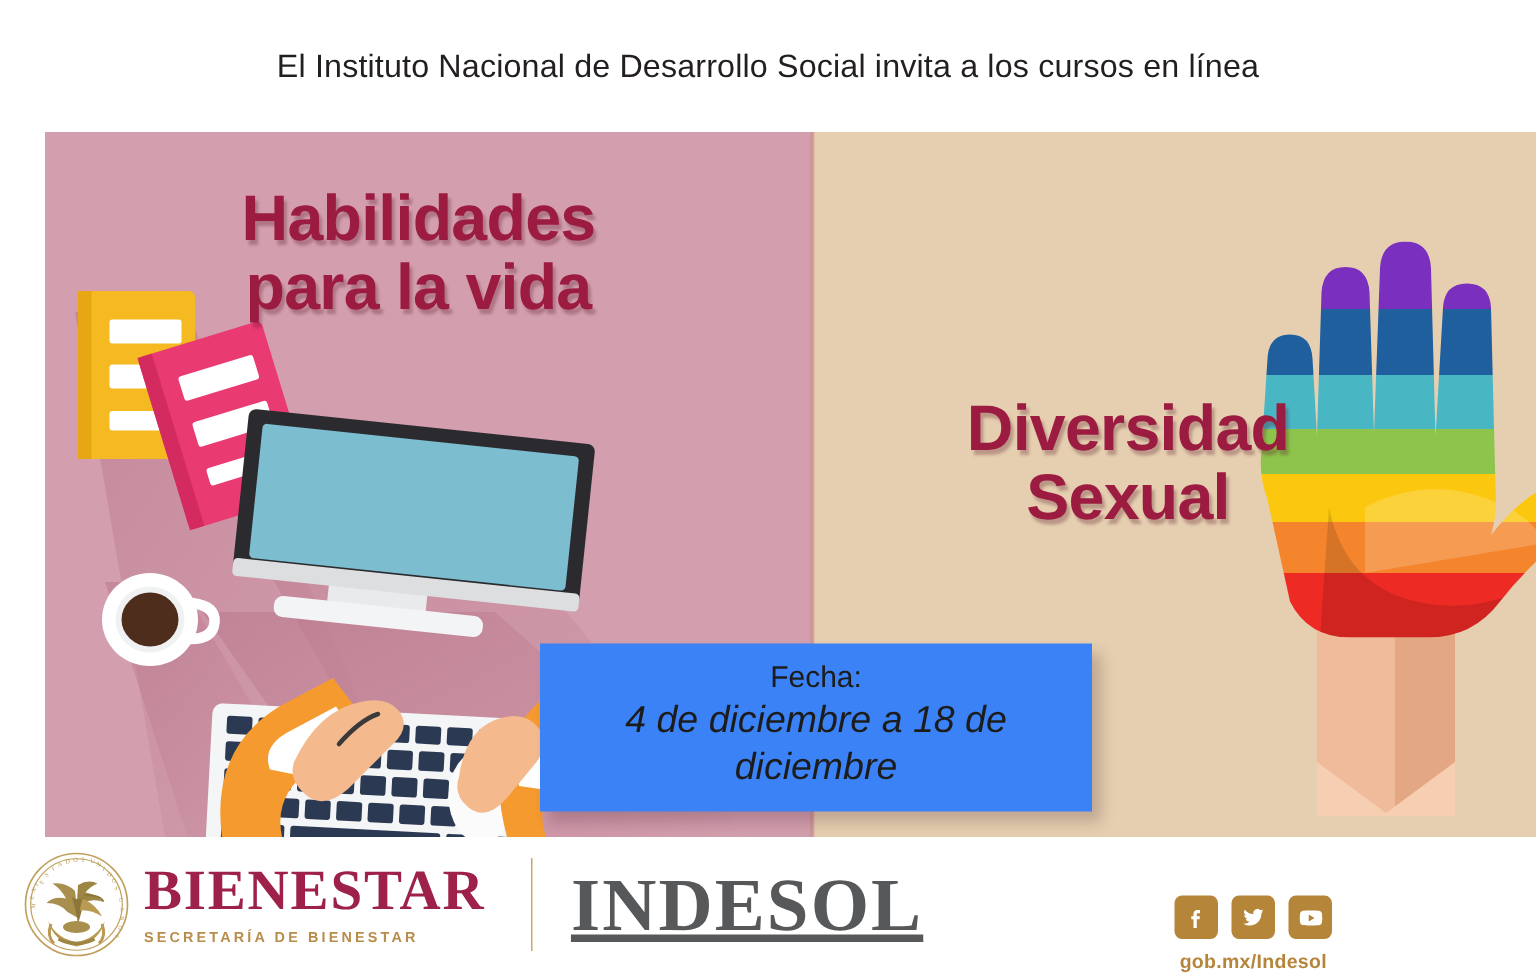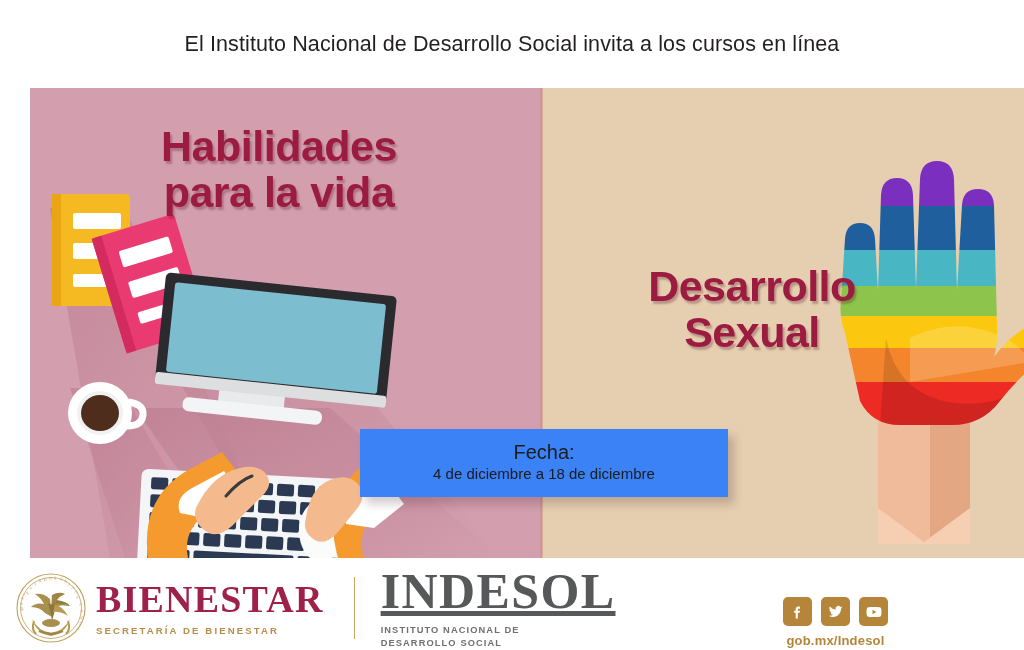--- a/index.html
+++ b/index.html
@@ -89,21 +89,21 @@
     position: absolute;
     left: 330px; top: 341px;
     width: 356px;
     padding: 11px 6px 13px;
     background: #3b82f6;
     box-shadow: 6px 7px 9px rgba(60,25,40,0.22);
     text-align: center;
     z-index: 30;
   }
   .date-line1 { font-size: 20px; color: #1c1c1c; line-height: 1.25; }
-  .date-line2 { font-size: 15px; color: #1c1c1c; line-height: 1.25; }
+  .date-line2 { font-size: 25px; color: #1c1c1c; line-height: 1.25; font-style: italic; }
 
   
   .desk { position: absolute; left: 0; top: 0; width: 512px; height: 470px; }
 
   
   .footer {
     position: absolute;
     left: 0; top: 558px;
     width: 904px; height: 92px;
     background: #ffffff;
@@ -340,21 +340,21 @@
       <path d="M96 250 q10 50 54 62 q44 12 90 -14 l0 40 l-150 0 z" fill="#000000"></path>
     </g>
   </svg>
 
   <div class="panel-title title-left">
     <div>Habilidades</div>
     <div>para la vida</div>
   </div>
 
   <div class="panel-title title-right">
-    <div>Desarrollo</div>
+    <div>Diversidad</div>
     <div>Sexual</div>
   </div>
 
   <div class="date-box">
     <div class="date-line1">Fecha:</div>
     <div class="date-line2">4 de diciembre a 18 de diciembre</div>
   </div>
 </div>
 
 <div class="footer">
@@ -406,24 +406,20 @@
 
     <div class="bienestar-block">
       <div class="bienestar-word">BIENESTAR</div>
       <div class="bienestar-sub">SECRETARÍA DE BIENESTAR</div>
     </div>
 
     <div class="vline"></div>
 
     <div>
       <div class="indesol-word">INDESOL</div>
-      <div class="indesol-sub">
-        <div>INSTITUTO NACIONAL DE</div>
-        <div>DESARROLLO SOCIAL</div>
-      </div>
     </div>
   </div>
 
   <div class="social">
     <div class="social-icons">
       <div class="sicon">
         <svg width="17" height="17" viewBox="0 0 24 24" fill="#ffffff">
           <path d="M15.5 8.2h-2.2c-.4 0-.8.4-.8 1v1.8h3l-.4 2.9h-2.6V22H9.4v-8.1H7.3V11h2.1V9c0-2.2 1.3-3.9 3.5-3.9h2.6v3.1z"></path>
         </svg>
       </div>

